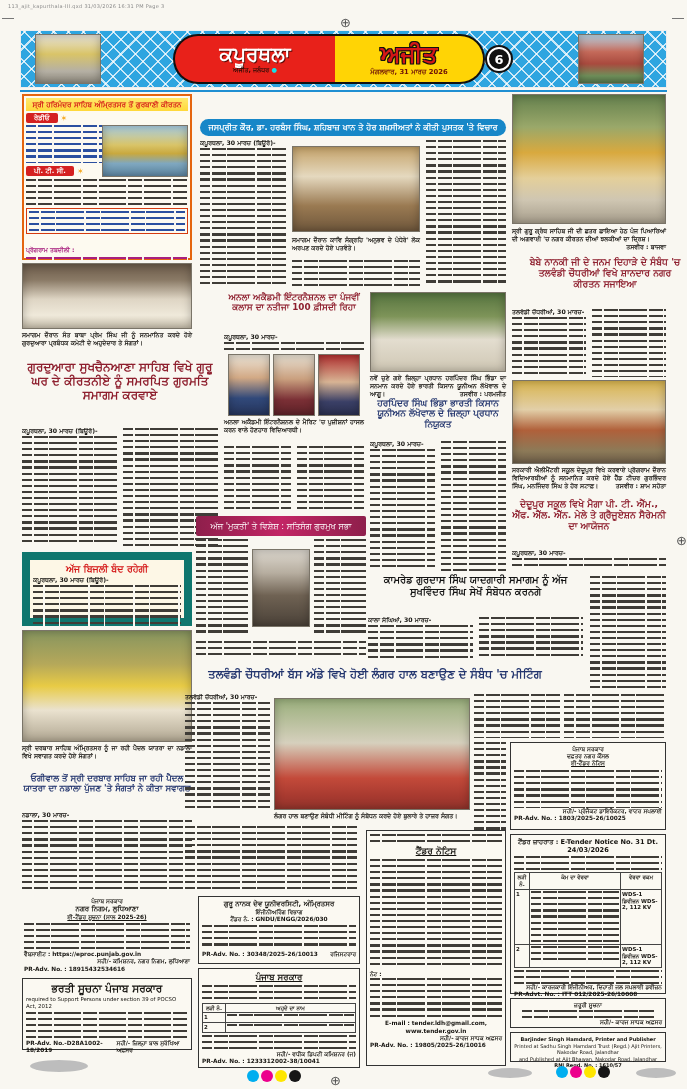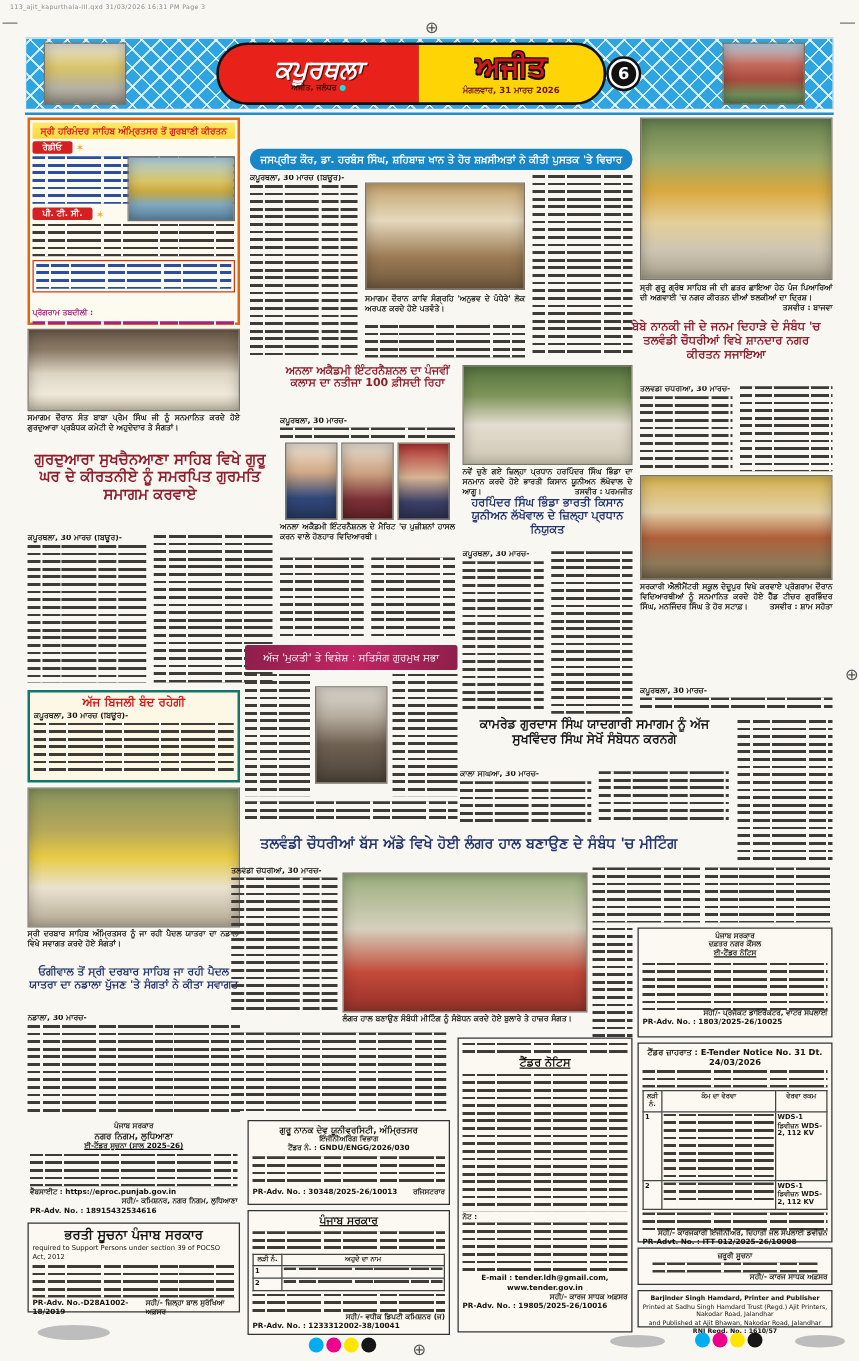--- a/index.html
+++ b/index.html
@@ -50,21 +50,21 @@
   <div class="abs reg" style="left:340px;top:16px;">⊕</div>
   <div class="abs reg" style="left:676px;top:534px;">⊕</div>
   <div class="abs reg" style="left:330px;top:1074px;">⊕</div>
 
   <div class="abs" style="left:20px;top:30px;width:647px;height:58px;background:#2ea5e0;border:1px solid #eee;
        background-image:repeating-linear-gradient(45deg,rgba(255,255,255,0) 0 9px,rgba(255,255,255,.75) 9px 10.5px),repeating-linear-gradient(-45deg,rgba(255,255,255,0) 0 9px,rgba(255,255,255,.75) 9px 10.5px);">
     <div class="abs photo" style="left:14px;top:3px;width:66px;height:50px;background:linear-gradient(180deg,#e8e4da 0%,#d9c468 40%,#b5b0a4 75%,#8f8a7e 100%);"></div>
     <div class="abs photo" style="left:557px;top:3px;width:66px;height:50px;background:linear-gradient(180deg,#bcd3e2 0%,#c46a5a 35%,#a94a3e 60%,#6f8f5a 85%,#57764a 100%);"></div>
     <div class="abs" style="left:152px;top:3px;width:312px;height:50px;background:#111;border-radius:27px;display:flex;overflow:hidden;border:2px solid #111;">
       <div style="flex:1.08;background:#e8211a;display:flex;flex-direction:column;align-items:center;justify-content:center;gap:0;">
-        <div style="font-size:20px;font-weight:bold;color:#fff;text-shadow:1px 1px 0 #5c0a06;line-height:1;font-style:italic;">ਕਪੂਰਥਲਾ</div>
+        <div style="font-size:20px;font-weight:bold;color:#fff;text-shadow:1px 1px 0 #5c0a06;line-height:1;">ਕਪੂਰਥਲਾ</div>
         <div style="font-size:6.3px;font-weight:bold;color:#2a0c06;margin-top:2px;"><span>ਅਜੀਤ, ਜਲੰਧਰ</span> <span style="color:#17e0e8;">●</span></div>
       </div>
       <div style="flex:1;background:#ffd405;display:flex;flex-direction:column;align-items:center;justify-content:center;">
         <div style="font-size:23px;font-weight:bold;color:#d41717;line-height:1;text-shadow:-1px -1px 0 #111,1px -1px 0 #111,-1px 1px 0 #111,1px 1px 0 #111;">ਅਜੀਤ</div>
         <div style="font-size:6.8px;font-weight:bold;color:#6e1208;margin-top:2px;">ਮੰਗਲਵਾਰ, 31 ਮਾਰਚ 2026</div>
       </div>
     </div>
     <div class="abs" style="left:466px;top:16px;width:24px;height:24px;border-radius:50%;background:#111;color:#fff;border:2px solid #fff;box-shadow:0 0 0 2px #111;display:flex;align-items:center;justify-content:center;font-size:13px;font-weight:bold;">6</div>
   </div>
   <div class="abs" style="left:20px;top:90px;width:647px;height:2px;background:#1f8fd2;"></div>
@@ -100,21 +100,21 @@
     <div class="abs photo" style="left:92px;top:6px;width:128px;height:86px;background:linear-gradient(180deg,#c4a269 0%,#e5d9bf 35%,#9a7a52 70%,#6f573c 100%);"></div>
     <div class="abs cap" style="left:92px;top:96px;width:128px;height:20px;">ਸਮਾਗਮ ਦੌਰਾਨ ਕਾਵਿ ਸੰਗ੍ਰਹਿ 'ਅਨੁਭਵ ਦੇ ਪੰਧੇਰੇ' ਲੋਕ ਅਰਪਣ ਕਰਦੇ ਹੋਏ ਪਤਵੰਤੇ।</div>
     <div class="abs tx" style="left:92px;top:120px;width:128px;height:26px;"></div>
     <div class="abs tx" style="left:226px;top:0;width:80px;height:146px;"></div>
   </div>
 
   <div class="abs photo" style="left:512px;top:94px;width:154px;height:130px;background:linear-gradient(180deg,#64804d 0%,#9aa86a 25%,#d9a93e 45%,#e4cf9a 65%,#cfc6b2 82%,#a79e8c 100%);"></div>
   <div class="abs cap" style="left:512px;top:227px;width:154px;height:26px;">
     <span>ਸ੍ਰੀ ਗੁਰੂ ਗ੍ਰੰਥ ਸਾਹਿਬ ਜੀ ਦੀ ਛਤਰ ਛਾਇਆ ਹੇਠ ਪੰਜ ਪਿਆਰਿਆਂ ਦੀ ਅਗਵਾਈ 'ਚ ਨਗਰ ਕੀਰਤਨ ਦੀਆਂ ਝਲਕੀਆਂ ਦਾ ਦ੍ਰਿਸ਼।</span> <span class="credit">ਤਸਵੀਰ : ਬਾਜਵਾ</span>
   </div>
-  <div class="abs hl maroon" style="left:504px;top:257px;width:154px;height:48px;font-size:9.3px;">ਬੇਬੇ ਨਾਨਕੀ ਜੀ ਦੇ ਜਨਮ ਦਿਹਾੜੇ ਦੇ ਸੰਬੰਧ 'ਚ ਤਲਵੰਡੀ ਚੌਧਰੀਆਂ ਵਿਖੇ ਸ਼ਾਨਦਾਰ ਨਗਰ ਕੀਰਤਨ ਸਜਾਇਆ</div>
+  <div class="abs hl maroon" style="left:528px;top:257px;width:154px;height:48px;font-size:9.3px;">ਬੇਬੇ ਨਾਨਕੀ ਜੀ ਦੇ ਜਨਮ ਦਿਹਾੜੇ ਦੇ ਸੰਬੰਧ 'ਚ ਤਲਵੰਡੀ ਚੌਧਰੀਆਂ ਵਿਖੇ ਸ਼ਾਨਦਾਰ ਨਗਰ ਕੀਰਤਨ ਸਜਾਇਆ</div>
   <div class="abs cols" style="left:512px;top:309px;width:154px;height:68px;">
     <div class="col">
         <div class="dl">ਤਲਵੰਡੀ ਚੌਧਰੀਆਂ, 30 ਮਾਰਚ-</div>
         <div class="tx grow"></div>
       </div>
     <div class="col">
         <div class="tx grow"></div>
       </div>
   </div>
 
@@ -163,35 +163,36 @@
       </div>
     <div class="col">
         <div class="tx grow"></div>
       </div>
   </div>
 
   <div class="abs photo" style="left:512px;top:380px;width:154px;height:84px;background:linear-gradient(180deg,#d8b44e 0%,#e2cfa8 35%,#b0603a 60%,#8d7a58 85%,#70604a 100%);"></div>
   <div class="abs cap" style="left:512px;top:466px;width:154px;height:30px;">
     <span>ਸਰਕਾਰੀ ਐਲੀਮੈਂਟਰੀ ਸਕੂਲ ਦੇਦੂਪੁਰ ਵਿਖੇ ਕਰਵਾਏ ਪ੍ਰੋਗਰਾਮ ਦੌਰਾਨ ਵਿਦਿਆਰਥੀਆਂ ਨੂੰ ਸਨਮਾਨਿਤ ਕਰਦੇ ਹੋਏ ਹੈੱਡ ਟੀਚਰ ਗੁਰਭਿੰਦਰ ਸਿੰਘ, ਮਨਜਿੰਦਰ ਸਿੰਘ ਤੇ ਹੋਰ ਸਟਾਫ਼।</span> <span class="credit">ਤਸਵੀਰ : ਸ਼ਾਮ ਸਹੋਤਾ</span>
   </div>
+  <div class="abs hl maroon" style="left:512px;top:499px;width:154px;height:48px;font-size:9.3px;">ਦੇਦੂਪੁਰ ਸਕੂਲ ਵਿਖੇ ਮੈਗਾ ਪੀ. ਟੀ. ਐੱਮ., ਐੱਫ. ਐੱਲ. ਐੱਨ. ਮੇਲੇ ਤੇ ਗ੍ਰੈਜੂਏਸ਼ਨ ਸੈਰੇਮਨੀ ਦਾ ਆਯੋਜਨ</div>
   <div class="abs" style="left:512px;top:550px;width:154px;height:22px;">
     <div class="dl">ਕਪੂਰਥਲਾ, 30 ਮਾਰਚ-</div>
     <div class="tx" style="height:12px;margin-top:1px;"></div>
   </div>
   <div class="abs tx" style="left:590px;top:576px;width:76px;height:112px;"></div>
 
   <div class="abs" style="left:196px;top:516px;width:170px;height:20px;background:linear-gradient(90deg,#8e1f4b,#c22565,#8e1f4b);color:#fff;font-size:8.3px;font-weight:normal;text-align:center;line-height:20px;border-radius:2px;overflow:hidden;">ਅੱਜ 'ਮੁਕਤੀ' ਤੇ ਵਿਸ਼ੇਸ਼ : ਸਤਿਸੰਗ ਗੁਰਮੁਖ ਸਭਾ</div>
   <div class="abs" style="left:196px;top:539px;width:170px;height:120px;">
     <div class="abs tx" style="left:0;top:0;width:52px;height:98px;"></div>
     <div class="abs photo" style="left:56px;top:10px;width:58px;height:78px;background:linear-gradient(180deg,#ddd8cf 0%,#b7aea0 30%,#6f6253 60%,#4a4138 100%);"></div>
     <div class="abs tx" style="left:118px;top:0;width:52px;height:98px;"></div>
     <div class="abs tx" style="left:0;top:102px;width:170px;height:18px;"></div>
   </div>
 
-  <div class="abs" style="left:22px;top:552px;width:170px;height:74px;border:2px solid #0f766e;background:#fdf7e6;padding:3px;">
+  <div class="abs" style="left:22px;top:552px;width:170px;height:74px;border:8px solid #0f766e;background:#fdf7e6;padding:3px;">
     <div style="color:#d41717;font-size:9.5px;font-weight:bold;text-align:center;">ਅੱਜ ਬਿਜਲੀ ਬੰਦ ਰਹੇਗੀ</div>
     <div class="dl" style="margin-top:2px;">ਕਪੂਰਥਲਾ, 30 ਮਾਰਚ (ਬਿਊਰੋ)-</div>
     <div class="tx" style="height:42px;margin-top:1px;"></div>
   </div>
 
   <div class="abs photo" style="left:22px;top:630px;width:170px;height:112px;background:linear-gradient(180deg,#87955f 0%,#b5a85a 30%,#e8cb45 50%,#eae2cf 72%,#b2a893 100%);"></div>
   <div class="abs cap" style="left:22px;top:744px;width:170px;height:28px;">ਸ੍ਰੀ ਦਰਬਾਰ ਸਾਹਿਬ ਅੰਮ੍ਰਿਤਸਰ ਨੂੰ ਜਾ ਰਹੀ ਪੈਦਲ ਯਾਤਰਾ ਦਾ ਨਡਾਲਾ ਵਿਖੇ ਸਵਾਗਤ ਕਰਦੇ ਹੋਏ ਸੰਗਤਾਂ।</div>
   <div class="abs hl navy" style="left:22px;top:774px;width:170px;height:34px;font-size:8.6px;">ਓਗੀਵਾਲ ਤੋਂ ਸ੍ਰੀ ਦਰਬਾਰ ਸਾਹਿਬ ਜਾ ਰਹੀ ਪੈਦਲ ਯਾਤਰਾ ਦਾ ਨਡਾਲਾ ਪੁੱਜਣ 'ਤੇ ਸੰਗਤਾਂ ਨੇ ਕੀਤਾ ਸਵਾਗਤ</div>
   <div class="abs" style="left:22px;top:812px;width:170px;height:82px;">
     <div class="dl">ਨਡਾਲਾ, 30 ਮਾਰਚ-</div>

